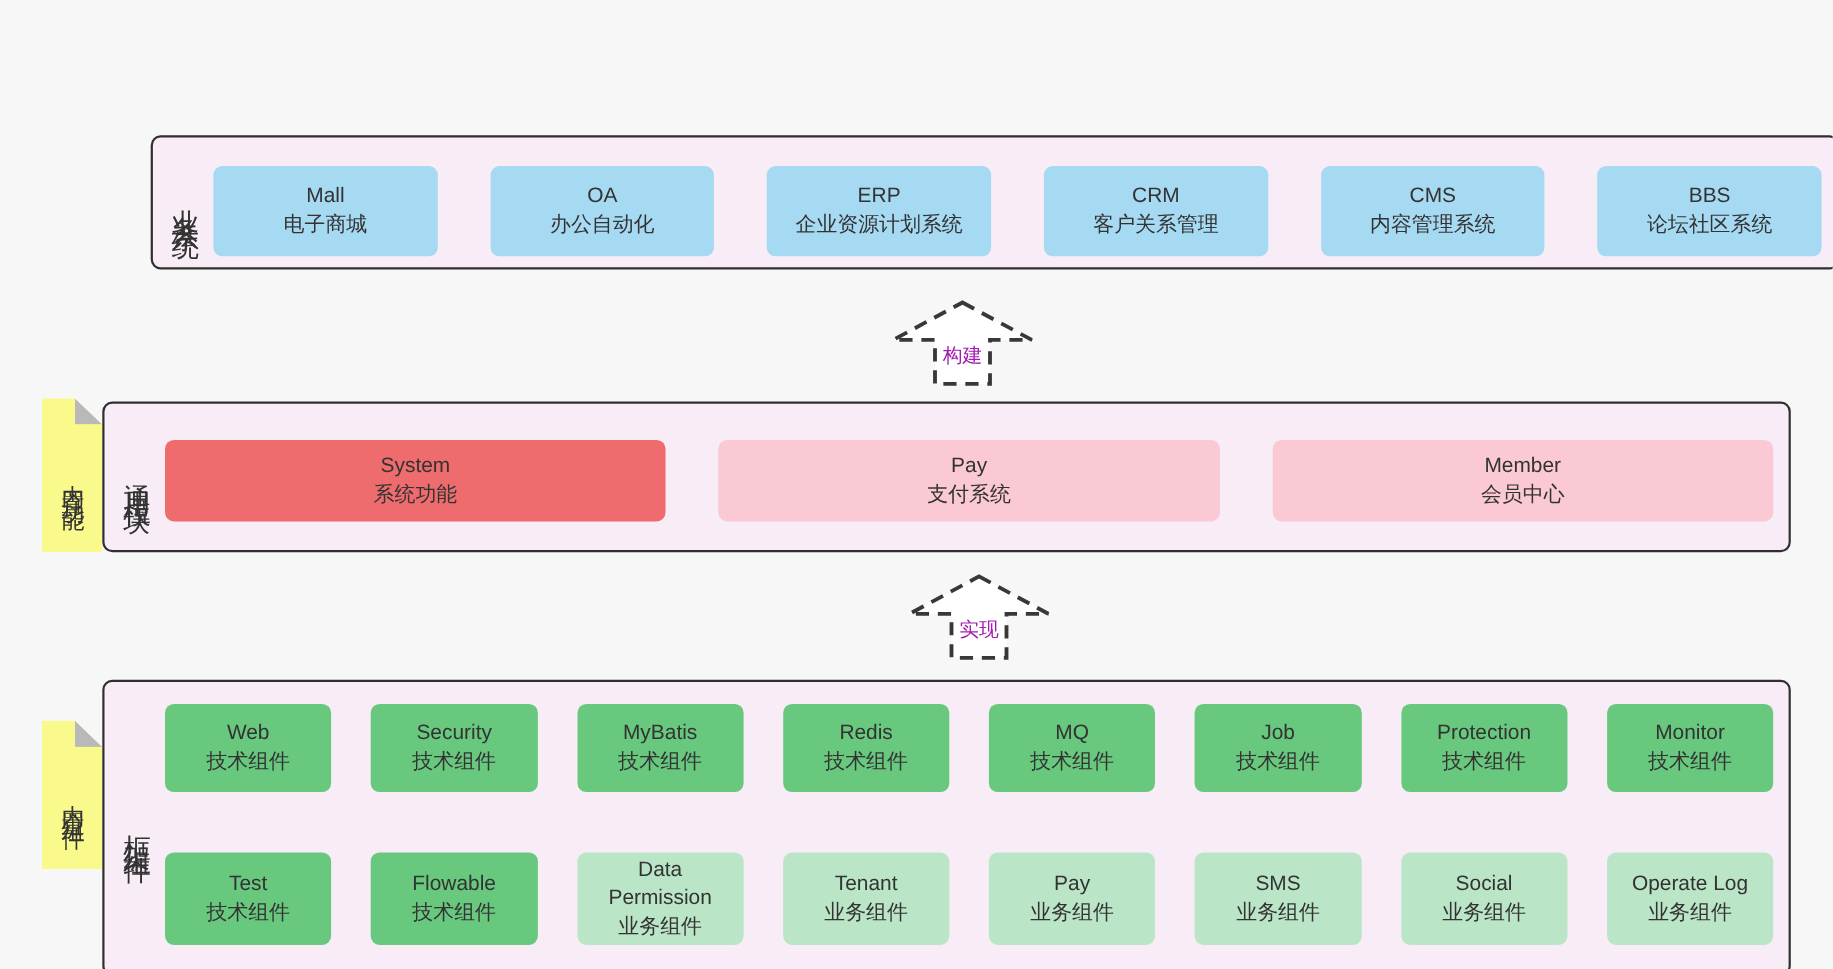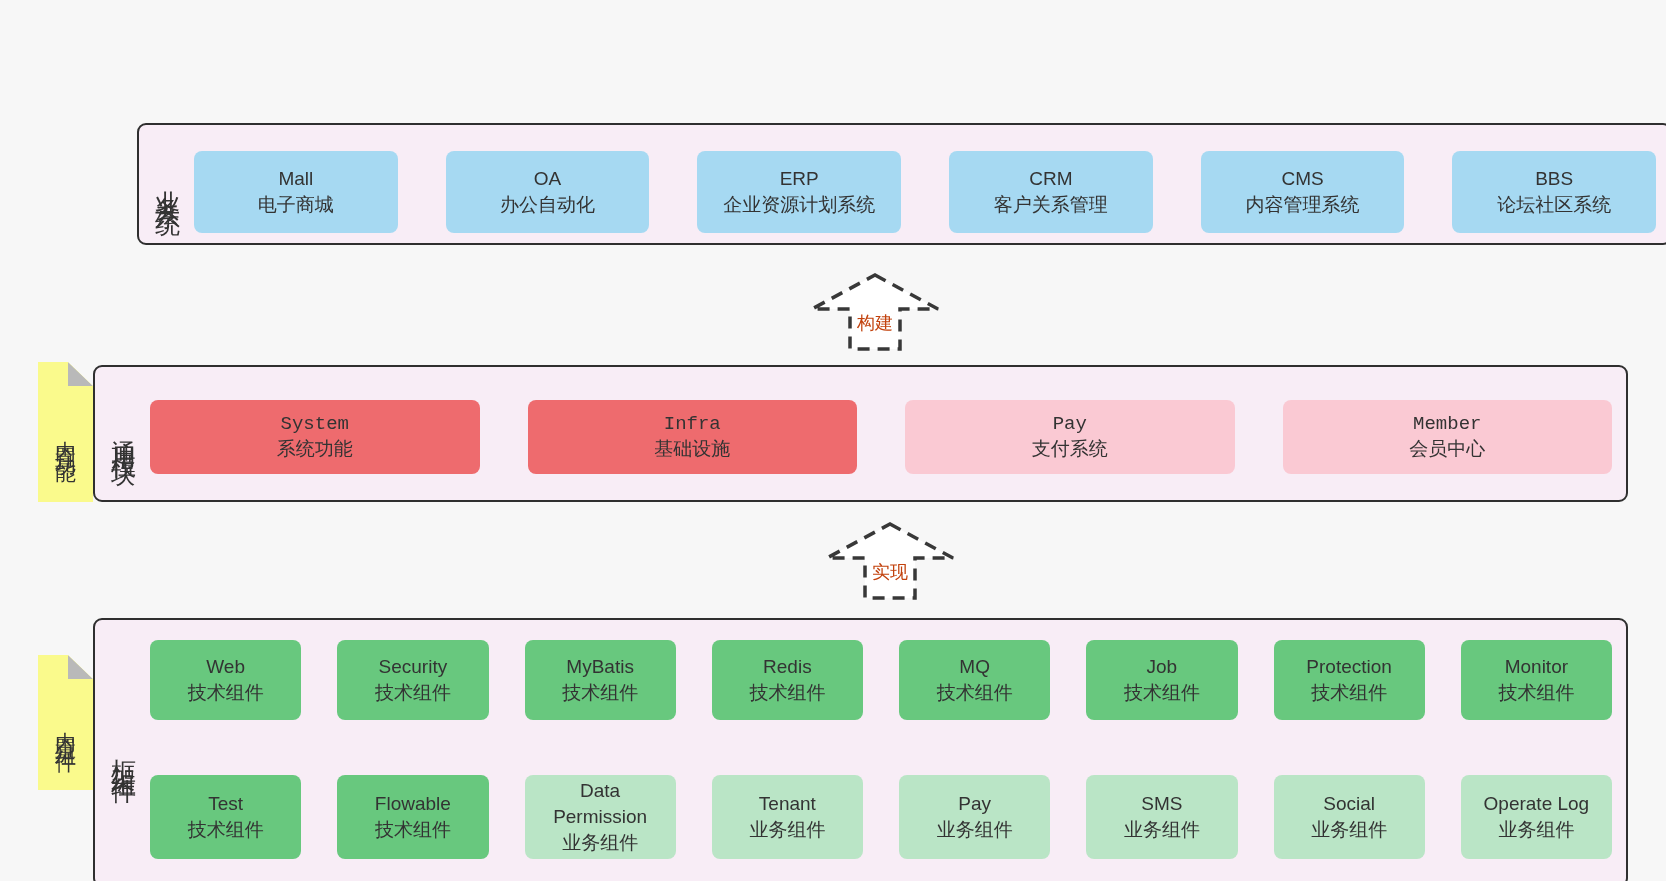--- a/index.html
+++ b/index.html
@@ -88,21 +88,21 @@
     margin-top:6px;
   }
 
   
   .arrow{position:absolute;width:134px;height:80px;}
   .arrow svg{position:absolute;inset:0;width:100%;height:100%;}
   .arrow .arrow-label{
     position:absolute;left:0;right:0;top:39px;
     text-align:center;
     font-size:18px;
-    color:#c2410c;
+    color:#a21caf;
   }
 </style>
 </head>
 <body>
 
 <div class="stage">
 
   <div class="note" style="top:362px;height:140px;">
     <span class="fold"></span>
     <span class="note-text">内置功能</span>
@@ -145,28 +145,24 @@
 
   <div class="arrow" style="left:808px;top:272px;">
     <svg viewBox="0 0 134 80">
       <polygon points="67,3 130,37 92,37 92,77 42,77 42,37 4,37" fill="#ffffff" stroke="#383838" stroke-width="3.5" stroke-dasharray="12 8" stroke-linejoin="miter"></polygon>
     </svg>
     <span class="arrow-label">构建</span>
   </div>
 
   <section class="panel" style="top:365px;height:137px;">
     <div class="panel-label">通用模块</div>
-    <div class="row cols6" style="top:33px;height:74px;font-family:Liberation Mono, monospace;">
+    <div class="row cols6" style="top:33px;height:74px;">
       <div class="box red">
         <span>System</span>
         <span>系统功能</span>
-      </div>
-      <div class="box red">
-        <span>Infra</span>
-        <span>基础设施</span>
       </div>
       <div class="box pink">
         <span>Pay</span>
         <span>支付系统</span>
       </div>
       <div class="box pink">
         <span>Member</span>
         <span>会员中心</span>
       </div>
     </div>

